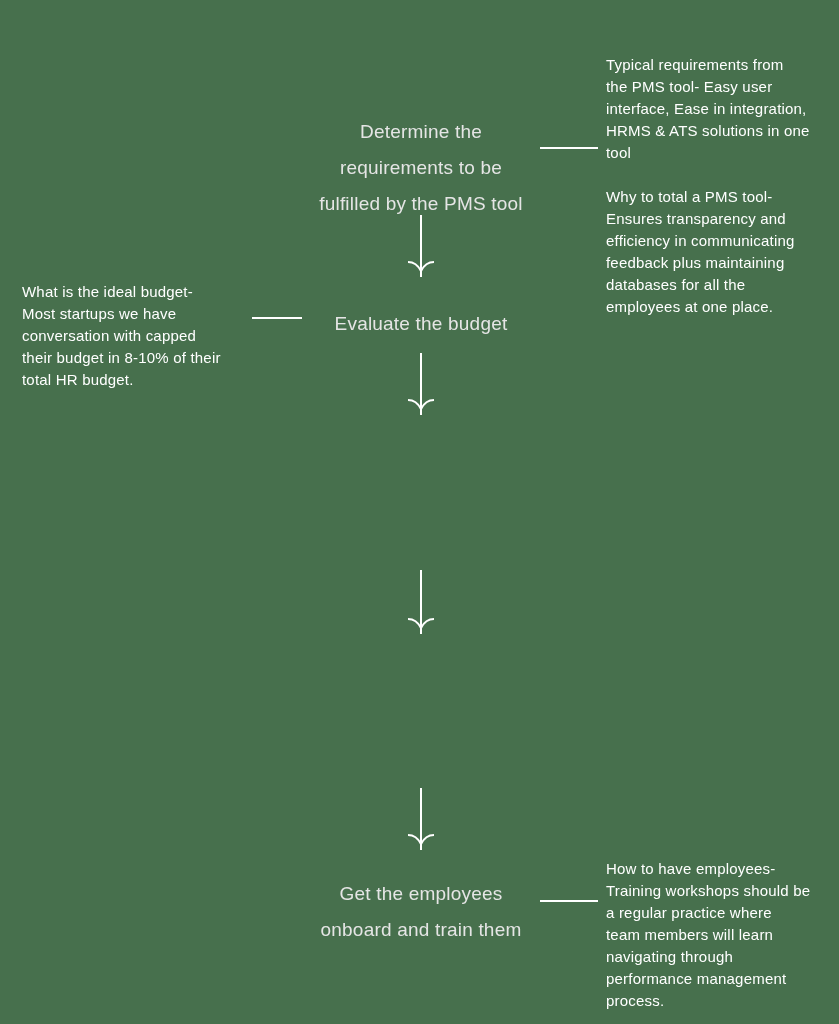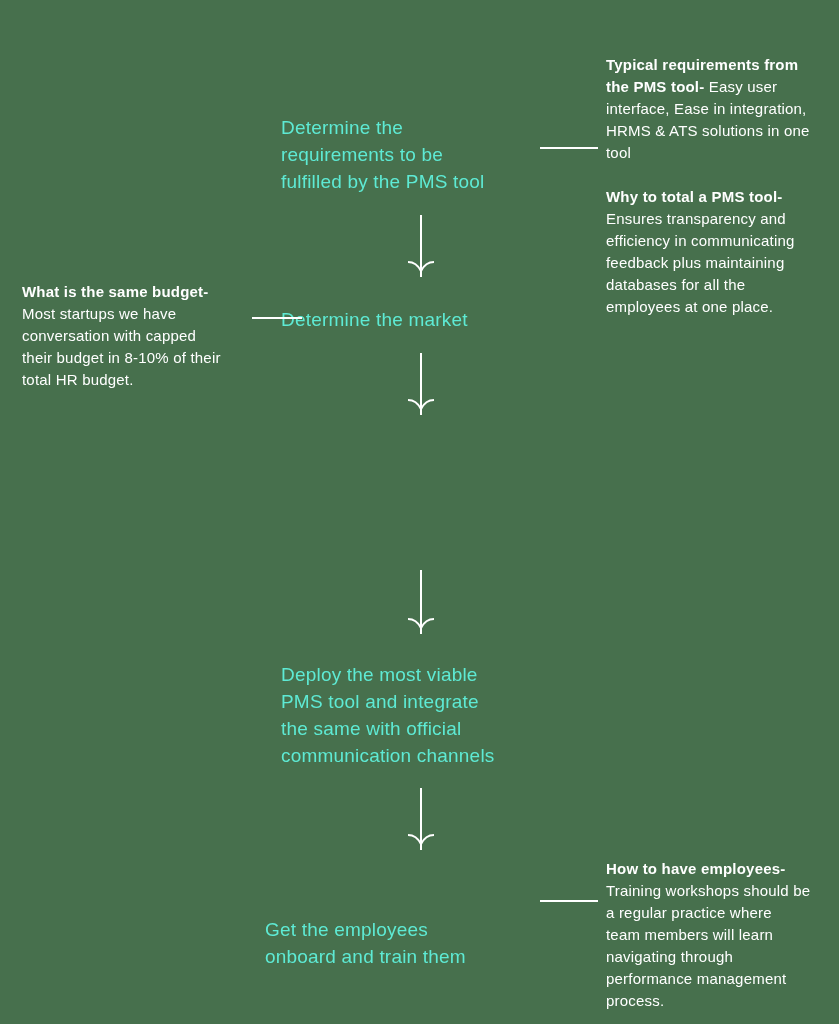--- a/index.html
+++ b/index.html
@@ -13,26 +13,26 @@
   .canvas {
     position: relative;
     width: 839px;
     height: 1024px;
     background: #47704D;
     overflow: hidden;
     color: #FFFFFF;
   }
   .step {
     position: absolute;
-    text-align: left;
+    text-align: center;
     font-size: 19px;
-    line-height: 27px;
+    line-height: 36px;
     white-space: pre-line;
     letter-spacing: 0.2px;
-    color: #5eead4;
+    color: #e5e5e5;
   }
   .arrow {
     position: absolute;
     width: 32px;
   }
   .arrow svg { display: block; }
   .connector {
     position: absolute;
     height: 2px;
     background: #FFFFFF;
@@ -43,73 +43,69 @@
     line-height: 22px;
     white-space: pre-line;
     letter-spacing: 0.2px;
     color: #FFFFFF;
   }
   .annotation p {
     margin: 0;
     padding: 0;
   }
   .annotation b {
-    font-weight: 700;
+    font-weight: 400;
   }
 </style>
 </head>
 <body>
 
 <div class="canvas">
 
   <div class="step" style="left:281px; top:114px; width:280px;">Determine the
 requirements to be
 fulfilled by the PMS tool</div>
 
   <div class="arrow" style="left:405px; top:214px;">
     <svg width="32" height="70" viewBox="0 0 32 70" fill="none" xmlns="http://www.w3.org/2000/svg">
       <path d="M16 1 L16 63" stroke="#FFFFFF" stroke-width="2"></path>
       <path d="M3 48 C9 48 13 51 16 57" stroke="#FFFFFF" stroke-width="2" fill="none"></path>
       <path d="M29 48 C23 48 19 51 16 57" stroke="#FFFFFF" stroke-width="2" fill="none"></path>
     </svg>
   </div>
 
-  <div class="step" style="left:281px; top:306px; width:280px;">Determine the market</div>
+  <div class="step" style="left:281px; top:306px; width:280px;">Evaluate the budget</div>
 
   <div class="arrow" style="left:405px; top:352px;">
     <svg width="32" height="70" viewBox="0 0 32 70" fill="none" xmlns="http://www.w3.org/2000/svg">
       <path d="M16 1 L16 63" stroke="#FFFFFF" stroke-width="2"></path>
       <path d="M3 48 C9 48 13 51 16 57" stroke="#FFFFFF" stroke-width="2" fill="none"></path>
       <path d="M29 48 C23 48 19 51 16 57" stroke="#FFFFFF" stroke-width="2" fill="none"></path>
     </svg>
   </div>
 
 
   <div class="arrow" style="left:405px; top:569px;">
     <svg width="32" height="72" viewBox="0 0 32 72" fill="none" xmlns="http://www.w3.org/2000/svg">
       <path d="M16 1 L16 65" stroke="#FFFFFF" stroke-width="2"></path>
       <path d="M3 50 C9 50 13 53 16 59" stroke="#FFFFFF" stroke-width="2" fill="none"></path>
       <path d="M29 50 C23 50 19 53 16 59" stroke="#FFFFFF" stroke-width="2" fill="none"></path>
     </svg>
   </div>
 
-  <div class="step" style="left:281px; top:661px; width:280px;">Deploy the most viable
-PMS tool and integrate
-the same with official
-communication channels</div>
 
   <div class="arrow" style="left:405px; top:787px;">
     <svg width="32" height="70" viewBox="0 0 32 70" fill="none" xmlns="http://www.w3.org/2000/svg">
       <path d="M16 1 L16 63" stroke="#FFFFFF" stroke-width="2"></path>
       <path d="M3 48 C9 48 13 51 16 57" stroke="#FFFFFF" stroke-width="2" fill="none"></path>
       <path d="M29 48 C23 48 19 51 16 57" stroke="#FFFFFF" stroke-width="2" fill="none"></path>
     </svg>
   </div>
 
-  <div class="step" style="left:265px; top:876px; width:280px;margin-top:40px;">Get the employees
+  <div class="step" style="left:281px; top:876px; width:280px;">Get the employees
 onboard and train them</div>
 
   <div class="connector" style="left:540px; top:147px; width:58px;"></div>
   <div class="connector" style="left:252px; top:317px; width:50px;"></div>
   <div class="connector" style="left:540px; top:900px; width:58px;"></div>
 
   <div class="annotation" style="left:606px; top:32px; width:236px;">
     <p><b>Typical requirements from
 the PMS tool-</b><span> Easy user
 interface, Ease in integration,
@@ -117,21 +113,21 @@
 tool</span></p>
     <p><b>Why to total a PMS tool-</b><span>
 Ensures transparency and
 efficiency in communicating
 feedback plus maintaining
 databases for all the
 employees at one place.</span></p>
   </div>
 
   <div class="annotation" style="left:22px; top:259px; width:240px;">
-    <p><b>What is the same budget-</b><span>
+    <p><b>What is the ideal budget-</b><span>
 Most startups we have
 conversation with capped
 their budget in 8-10% of their
 total HR budget.</span></p>
   </div>
 
   <div class="annotation" style="left:606px; top:836px; width:236px;">
     <p><b>How to have employees-</b><span>
 Training workshops should be
 a regular practice where

